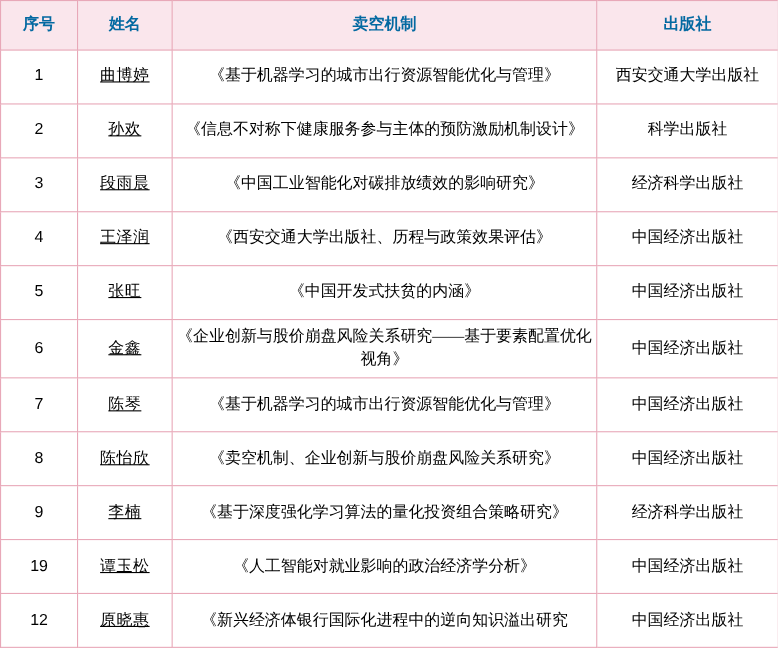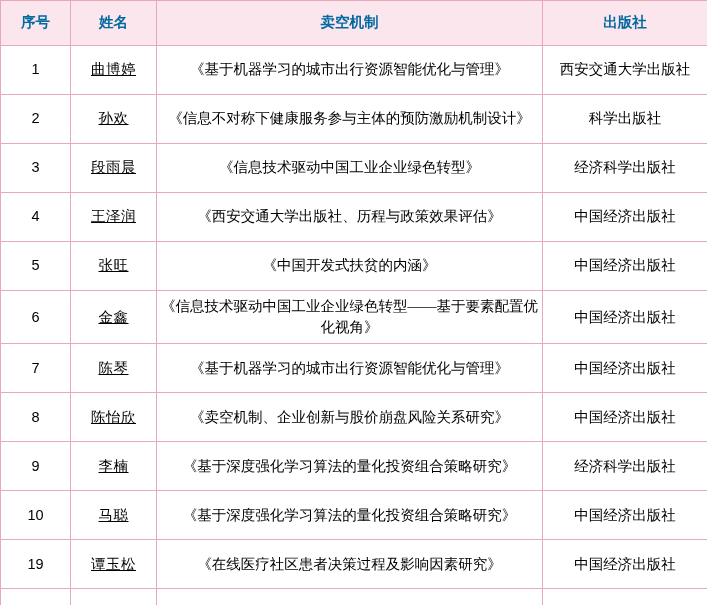--- a/index.html
+++ b/index.html
@@ -96,39 +96,39 @@
       </tr>
       <tr>
         <td class="idx-cell">2</td>
         <td class="name-cell">孙欢</td>
         <td class="title-cell">《信息不对称下健康服务参与主体的预防激励机制设计》</td>
         <td class="pub-cell">科学出版社</td>
       </tr>
       <tr>
         <td class="idx-cell">3</td>
         <td class="name-cell">段雨晨</td>
-        <td class="title-cell">《信息技术驱动中国工业企业绿色转型》</td>
+        <td class="title-cell">《中国工业智能化对碳排放绩效的影响研究》</td>
         <td class="pub-cell">经济科学出版社</td>
       </tr>
       <tr>
         <td class="idx-cell">4</td>
         <td class="name-cell">王泽润</td>
         <td class="title-cell">《西安交通大学出版社、历程与政策效果评估》</td>
         <td class="pub-cell">中国经济出版社</td>
       </tr>
       <tr>
         <td class="idx-cell">5</td>
         <td class="name-cell">张旺</td>
         <td class="title-cell">《中国开发式扶贫的内涵》</td>
         <td class="pub-cell">中国经济出版社</td>
       </tr>
       <tr>
         <td class="idx-cell">6</td>
         <td class="name-cell">金鑫</td>
-        <td class="title-cell two-line">《信息技术驱动中国工业企业绿色转型——基于要素配置优化视角》</td>
+        <td class="title-cell two-line">《企业创新与股价崩盘风险关系研究——基于要素配置优化视角》</td>
         <td class="pub-cell">中国经济出版社</td>
       </tr>
       <tr>
         <td class="idx-cell">7</td>
         <td class="name-cell">陈琴</td>
         <td class="title-cell">《基于机器学习的城市出行资源智能优化与管理》</td>
         <td class="pub-cell">中国经济出版社</td>
       </tr>
       <tr>
         <td class="idx-cell">8</td>
@@ -136,29 +136,23 @@
         <td class="title-cell">《卖空机制、企业创新与股价崩盘风险关系研究》</td>
         <td class="pub-cell">中国经济出版社</td>
       </tr>
       <tr>
         <td class="idx-cell">9</td>
         <td class="name-cell">李楠</td>
         <td class="title-cell">《基于深度强化学习算法的量化投资组合策略研究》</td>
         <td class="pub-cell">经济科学出版社</td>
       </tr>
       <tr>
-        <td class="idx-cell">10</td>
-        <td class="name-cell">马聪</td>
-        <td class="title-cell">《基于深度强化学习算法的量化投资组合策略研究》</td>
-        <td class="pub-cell">中国经济出版社</td>
-      </tr>
-      <tr>
         <td class="idx-cell">19</td>
         <td class="name-cell">谭玉松</td>
-        <td class="title-cell">《在线医疗社区患者决策过程及影响因素研究》</td>
+        <td class="title-cell">《人工智能对就业影响的政治经济学分析》</td>
         <td class="pub-cell">中国经济出版社</td>
       </tr>
       <tr>
         <td class="idx-cell">12</td>
         <td class="name-cell">原晓惠</td>
         <td class="title-cell">《新兴经济体银行国际化进程中的逆向知识溢出研究</td>
         <td class="pub-cell">中国经济出版社</td>
       </tr>
 
     </tbody>

